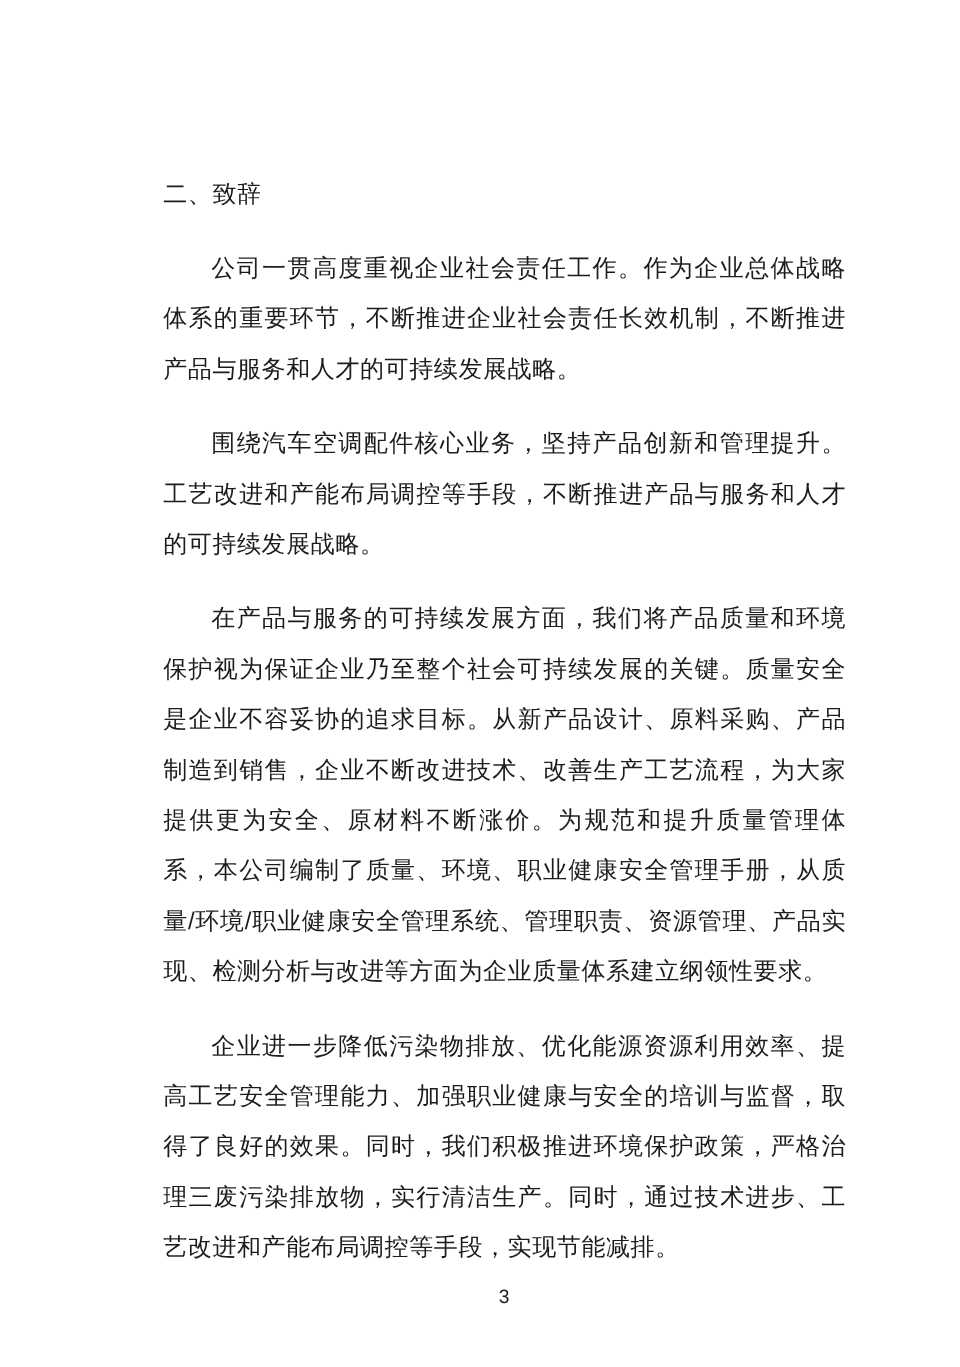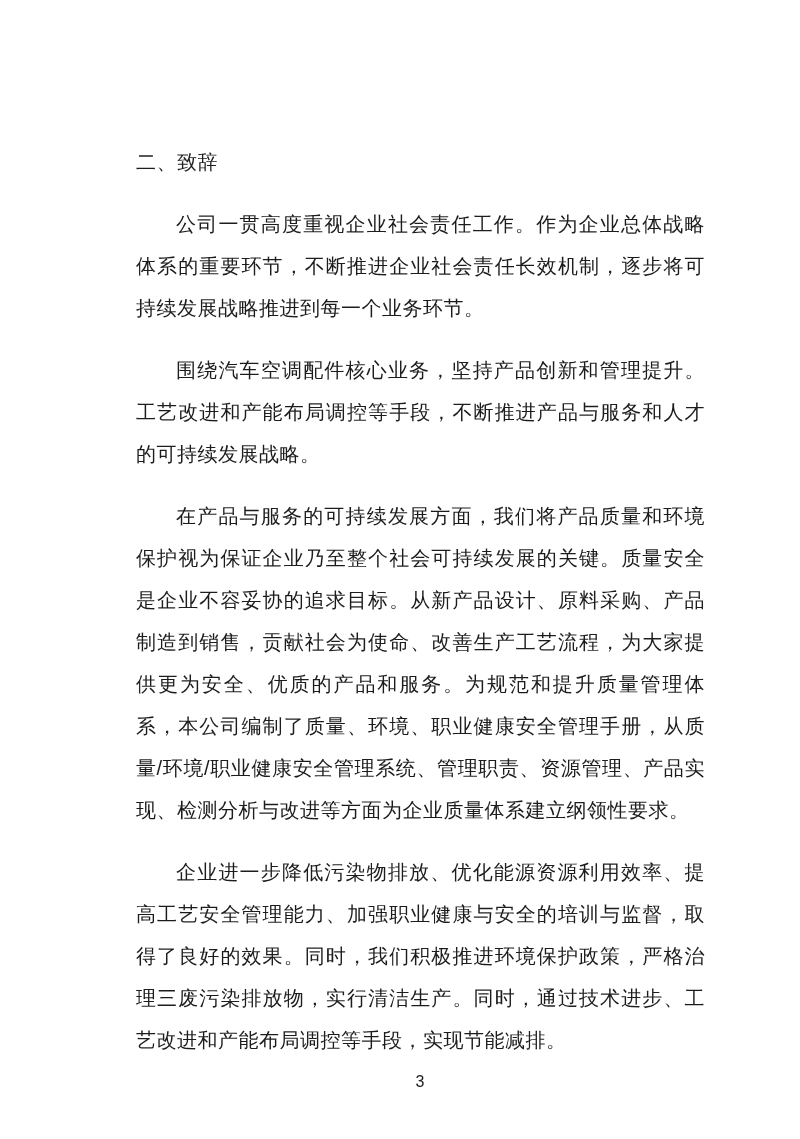--- a/index.html
+++ b/index.html
@@ -58,25 +58,25 @@
 </head>
 <body>
 
 <div class="page">
 
   <div class="content">
 
     <h2 class="section-heading">二、致辞</h2>
 
 
-    <p>公司一贯高度重视企业社会责任工作。作为企业总体战略体系的重要环节，不断推进企业社会责任长效机制，逐步将可持续发展战略推进到每一个业务环节。</p>
+    <p>公司一贯高度重视企业社会责任工作。作为企业总体战略体系的重要环节，不断推进企业社会责任长效机制，不断推进产品与服务和人才的可持续发展战略。</p>
 
     <p>围绕汽车空调配件核心业务，坚持产品创新和管理提升。工艺改进和产能布局调控等手段，不断推进产品与服务和人才的可持续发展战略。</p>
 
-    <p>在产品与服务的可持续发展方面，我们将产品质量和环境保护视为保证企业乃至整个社会可持续发展的关键。质量安全是企业不容妥协的追求目标。从新产品设计、原料采购、产品制造到销售，贡献社会为使命、改善生产工艺流程，为大家提供更为安全、优质的产品和服务。为规范和提升质量管理体系，本公司编制了质量、环境、职业健康安全管理手册，从质量/环境/职业健康安全管理系统、管理职责、资源管理、产品实现、检测分析与改进等方面为企业质量体系建立纲领性要求。</p>
+    <p>在产品与服务的可持续发展方面，我们将产品质量和环境保护视为保证企业乃至整个社会可持续发展的关键。质量安全是企业不容妥协的追求目标。从新产品设计、原料采购、产品制造到销售，企业不断改进技术、改善生产工艺流程，为大家提供更为安全、原材料不断涨价。为规范和提升质量管理体系，本公司编制了质量、环境、职业健康安全管理手册，从质量/环境/职业健康安全管理系统、管理职责、资源管理、产品实现、检测分析与改进等方面为企业质量体系建立纲领性要求。</p>
 
     <p>企业进一步降低污染物排放、优化能源资源利用效率、提高工艺安全管理能力、加强职业健康与安全的培训与监督，取得了良好的效果。同时，我们积极推进环境保护政策，严格治理三废污染排放物，实行清洁生产。同时，通过技术进步、工艺改进和产能布局调控等手段，实现节能减排。</p>
 
   </div>
 
   <div class="page-number">3</div>
 
 </div>
 
 </body></html>

